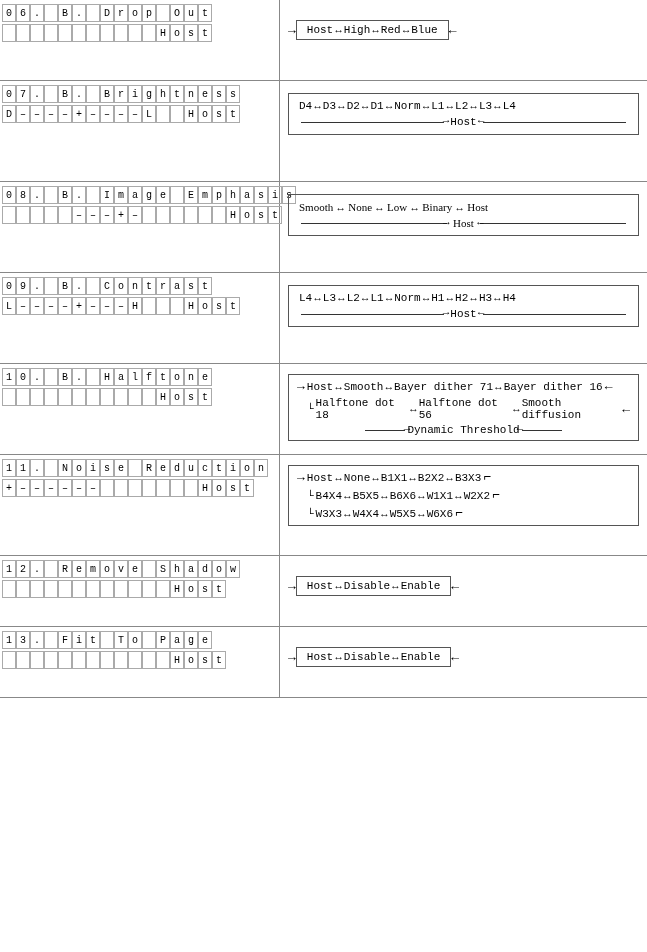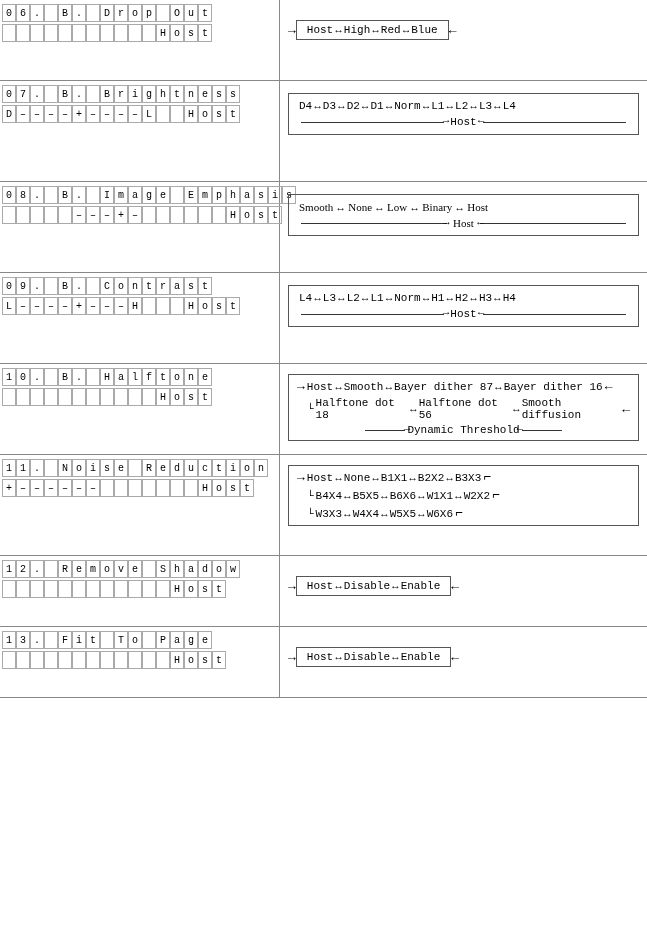--- a/index.html
+++ b/index.html
@@ -380,21 +380,21 @@
     </div>
   </div>
   <div class="right-col">
     <div style="border:1px solid #555;padding:4px 8px;margin-top:4px;display:inline-flex;flex-direction:column;gap:3px;">
       <div style="display:flex;align-items:center;gap:2px;">
         <span style="font-size:13px;">→</span>
         <span>Host</span>
           <span> ↔ </span>
         <span>Smooth</span>
           <span> ↔ </span>
-        <span>Bayer dither 87</span>
+        <span>Bayer dither 71</span>
           <span> ↔ </span>
         <span>Bayer dither 16</span>
         <span style="font-size:13px;">←</span>
       </div>
       <div style="display:flex;align-items:center;gap:2px;margin-left:10px;">
         <span style="font-size:11px;">└</span>
         <span>Halftone dot 18</span>
           <span> ↔ </span>
         <span>Halftone dot 56</span>
           <span> ↔ </span>

